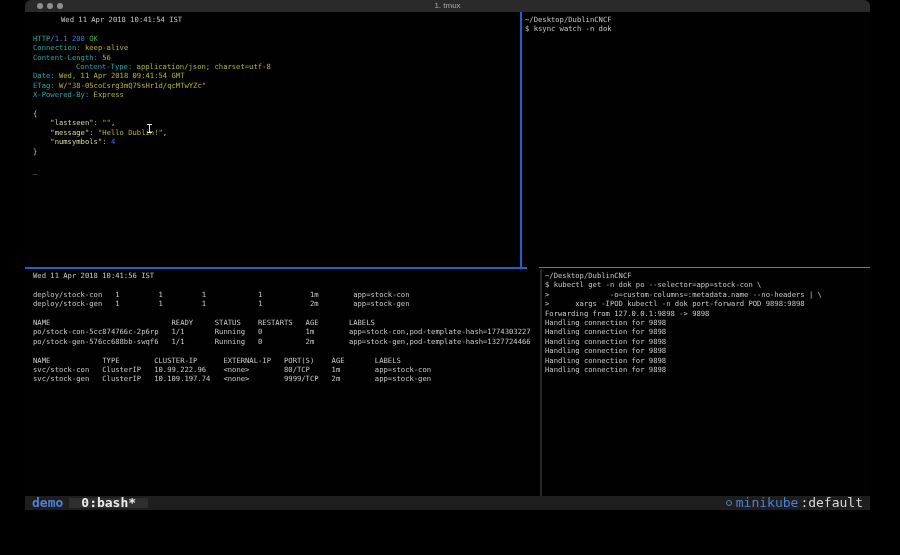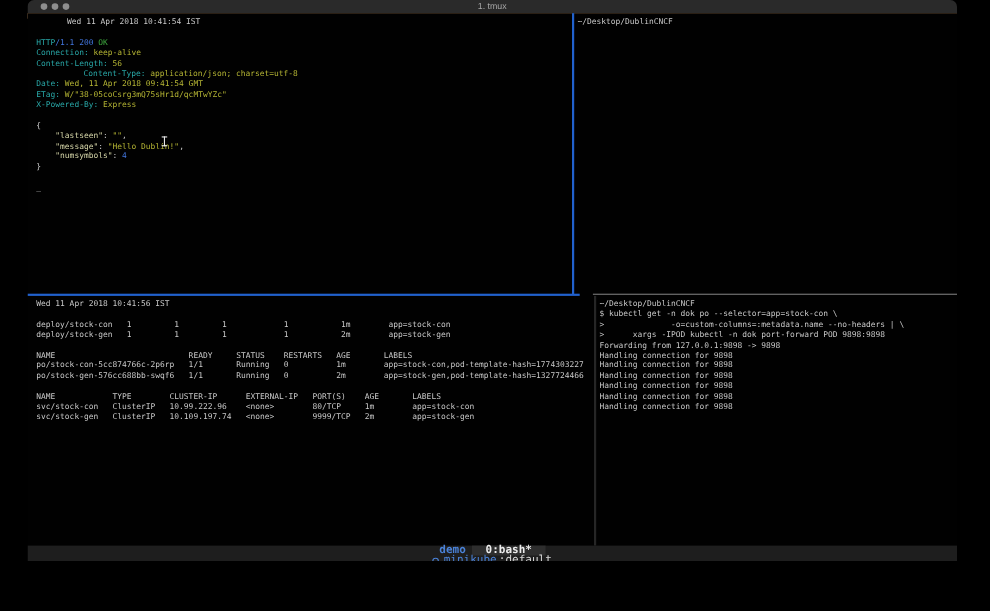--- a/index.html
+++ b/index.html
@@ -15,21 +15,21 @@
   .pane{position:absolute;overflow:hidden;}
   .pane-tl{left:0;top:0;width:494px;height:255px;padding:3px 0 0 8px;}
   .pane-tr{left:498px;top:0;right:0;height:255px;padding:3px 0 0 2px;}
   .pane-bl{left:0;top:257px;width:515px;bottom:0;padding:2px 0 0 8px;}
   .pane-br{left:518px;top:257px;right:0;bottom:0;padding:2px 0 0 2px;}
   .divider{position:absolute;}
   .vdiv-top{left:495px;top:0;width:2px;height:256px;background:#2161cd;}
   .hdiv-blue{left:0;top:255px;width:502px;height:2px;background:#2161cd;}
   .hdiv-gray{left:514px;top:255px;right:0;height:1px;background:#7a7a7a;}
   .vdiv-bottom{left:515px;top:257px;width:2px;bottom:0;background:#262626;}
-  .statusbar{position:absolute;left:0;right:0;top:496px;height:14px;background:#1e1e1e;display:flex;align-items:center;justify-content:space-between;padding:0 7px;box-sizing:border-box;font-size:10px;flex-direction:column;}
+  .statusbar{position:absolute;left:0;right:0;top:496px;height:14px;background:#1e1e1e;display:flex;align-items:center;justify-content:space-between;padding:0 7px;box-sizing:border-box;font-size:13px;}
   .status-left{display:flex;align-items:center;gap:6px;}
   .session{color:#4a82d8;font-weight:bold;}
   .winname{color:#ececec;background:#2e2e2e;padding:0 12px;font-weight:bold;}
   .status-right{display:flex;align-items:center;gap:2px;}
   .kube-icon{width:4px;height:4px;border:1.5px solid #4a82d8;border-radius:50%;display:inline-block;margin-right:2px;}
   .kctx{color:#4a82d8;}
   .kns{color:#d8d8d8;}
   .ibeam{position:absolute;left:122px;top:112px;width:5px;height:9px;}
   .ib-mid{position:absolute;left:2px;top:0;width:1px;height:9px;background:#e8e8e8;}
   .ib-top{position:absolute;left:0;top:0;width:5px;height:1px;background:#e8e8e8;}
@@ -66,20 +66,21 @@
           <div class="tl"><span style="color: rgb(216, 216, 170);">    "lastseen"</span><span style="color: rgb(201, 201, 201);">: </span><span style="color: rgb(181, 181, 52);">""</span><span style="color: rgb(201, 201, 201);">,</span></div>
           <div class="tl"><span style="color: rgb(216, 216, 170);">    "message"</span><span style="color: rgb(201, 201, 201);">: </span><span style="color: rgb(181, 181, 52);">"Hello Dublin!"</span><span style="color: rgb(201, 201, 201);">,</span></div>
           <div class="tl"><span style="color: rgb(216, 216, 170);">    "numsymbols"</span><span style="color: rgb(201, 201, 201);">: </span><span style="color: rgb(67, 119, 224);">4</span></div>
           <div class="tl"><span style="color: rgb(201, 201, 201);">}</span></div>
           <div class="tl"><span style="color: rgb(201, 201, 201);">&nbsp;</span></div>
           <div class="tl"><span style="color: rgb(201, 201, 201);">_</span></div>
         </div>
       <div class="divider vdiv-top"></div>
       <div class="pane pane-tr term">
           <div class="tl"><span style="color: rgb(201, 201, 201);">~/Desktop/DublinCNCF</span></div>
+          <div class="tl"><span style="color: rgb(201, 201, 201);">$ ksync watch -n dok</span></div>
         </div>
 
       <div class="divider hdiv-blue"></div>
       <div class="divider hdiv-gray"></div>
 
       <div class="pane pane-bl term">
           <div class="tl"><span style="color: rgb(201, 201, 201); margin-top: 32px;">Wed 11 Apr 2018 10:41:56 IST</span></div>
           <div class="tl"><span style="color: rgb(201, 201, 201);">&nbsp;</span></div>
           <div class="tl"><span style="color: rgb(201, 201, 201);">deploy/stock-con   1         1         1            1           1m        app=stock-con</span></div>
           <div class="tl"><span style="color: rgb(201, 201, 201);">deploy/stock-gen   1         1         1            1           2m        app=stock-gen</span></div>

